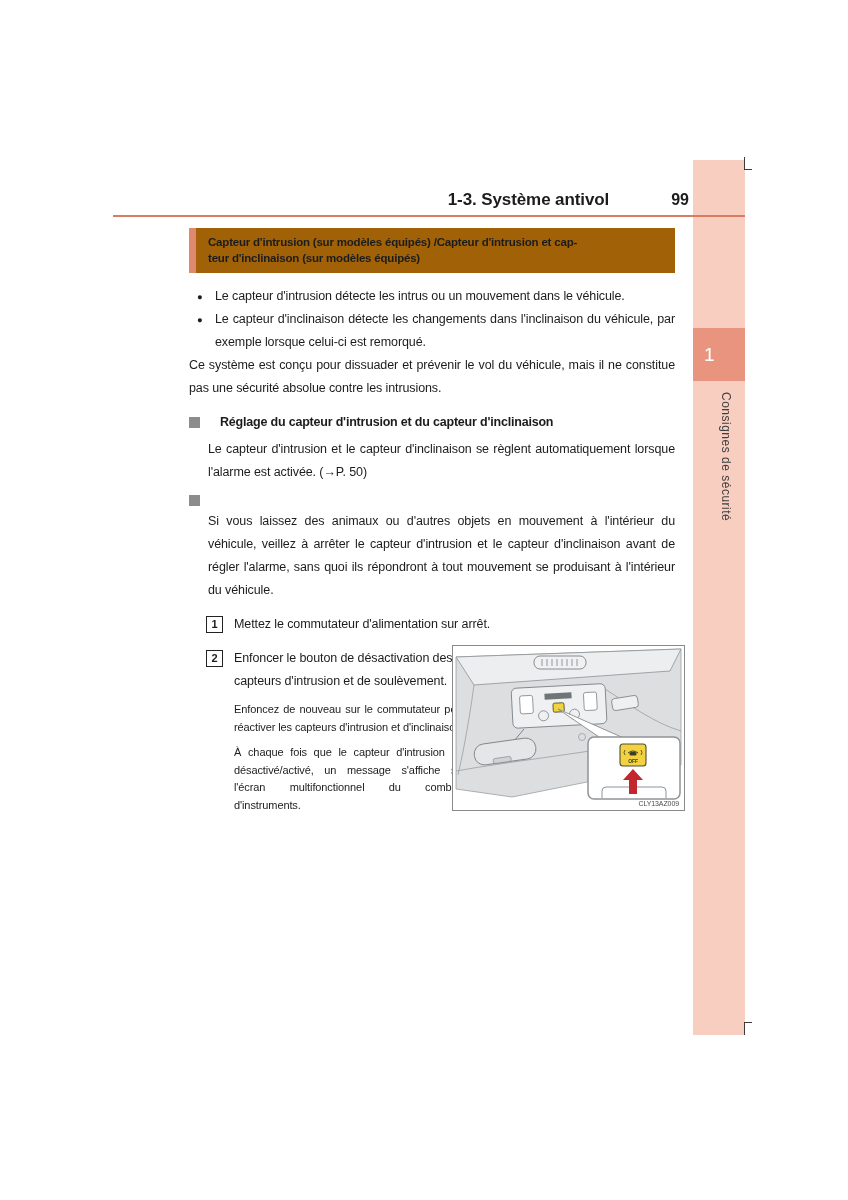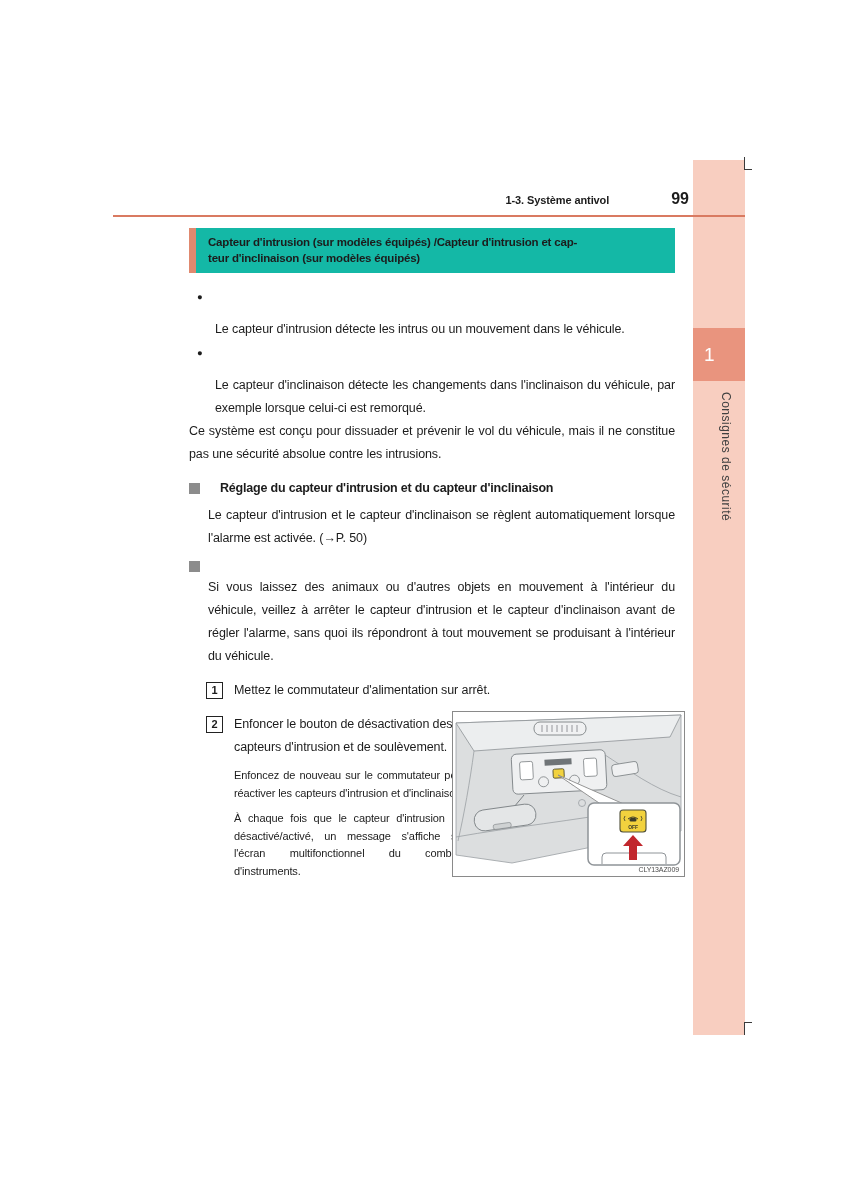--- a/index.html
+++ b/index.html
@@ -7,21 +7,21 @@
   .page {
     position:relative; width:848px; height:1200px; background:#ffffff;
     font-family:"Liberation Sans", sans-serif; color:#1c1c1c; overflow:hidden;
   }
 
   
   .header-row {
     position:absolute; left:113px; top:190px; width:576px;
     display:flex; justify-content:flex-end; align-items:baseline;
   }
-  .header-section { font-size:11px; font-weight:bold; letter-spacing:-0.1px; }
+  .header-section { font-size:17px; font-weight:bold; letter-spacing:-0.1px; }
   .header-pagenum { font-size:16px; font-weight:bold; margin-left:62px; }
   .header-rule {
     position:absolute; left:113px; top:215px; width:632px; height:2px;
     background:#d97a61; z-index:5;
   }
 
   
   .side-strip {
     position:absolute; left:693px; top:160px; width:52px; height:875px;
     background:#f8cec0;
@@ -44,31 +44,31 @@
   .crop-mark-bottom {
     position:absolute; left:744px; top:1022px; width:8px; height:13px;
     border-left:1.5px solid #3a3a3a; border-top:1.5px solid #3a3a3a;
   }
 
   
   .content {
     position:absolute; left:189px; top:228px; width:486px;
     font-size:12.5px; line-height:23px; letter-spacing:-0.1px;
   }
-  .title-box { display:flex; background:#14b8a6; margin-bottom:12px; }
+  .title-box { display:flex; background:#a16207; margin-bottom:12px; }
   .title-bar { width:7px; background:#e0896f; flex:none; }
   .title-text { padding:6px 4px 7px 12px; }
   .title-line {
     font-weight:bold; font-size:11.5px; line-height:16px;
     letter-spacing:-0.2px; white-space:nowrap;
   }
 
   .bullet-row { display:flex; padding-left:8px; }
   .bullet-marker { width:18px; flex:none; font-size:9.5px; line-height:23px; }
-  .bullet-text { flex:1; text-align:justify;margin-top:33px; }
+  .bullet-text { flex:1; text-align:justify; }
 
   .intro-para { text-align:justify; }
 
   .section-heading {
     margin-top:11px; display:flex; align-items:center; gap:20px;
     font-weight:bold; letter-spacing:-0.2px;
   }
   .section-sq { width:11px; height:11px; background:#8c8c8c; flex:none; }
   .section-body { margin:4px 0 0 19px; text-align:justify; }
 

